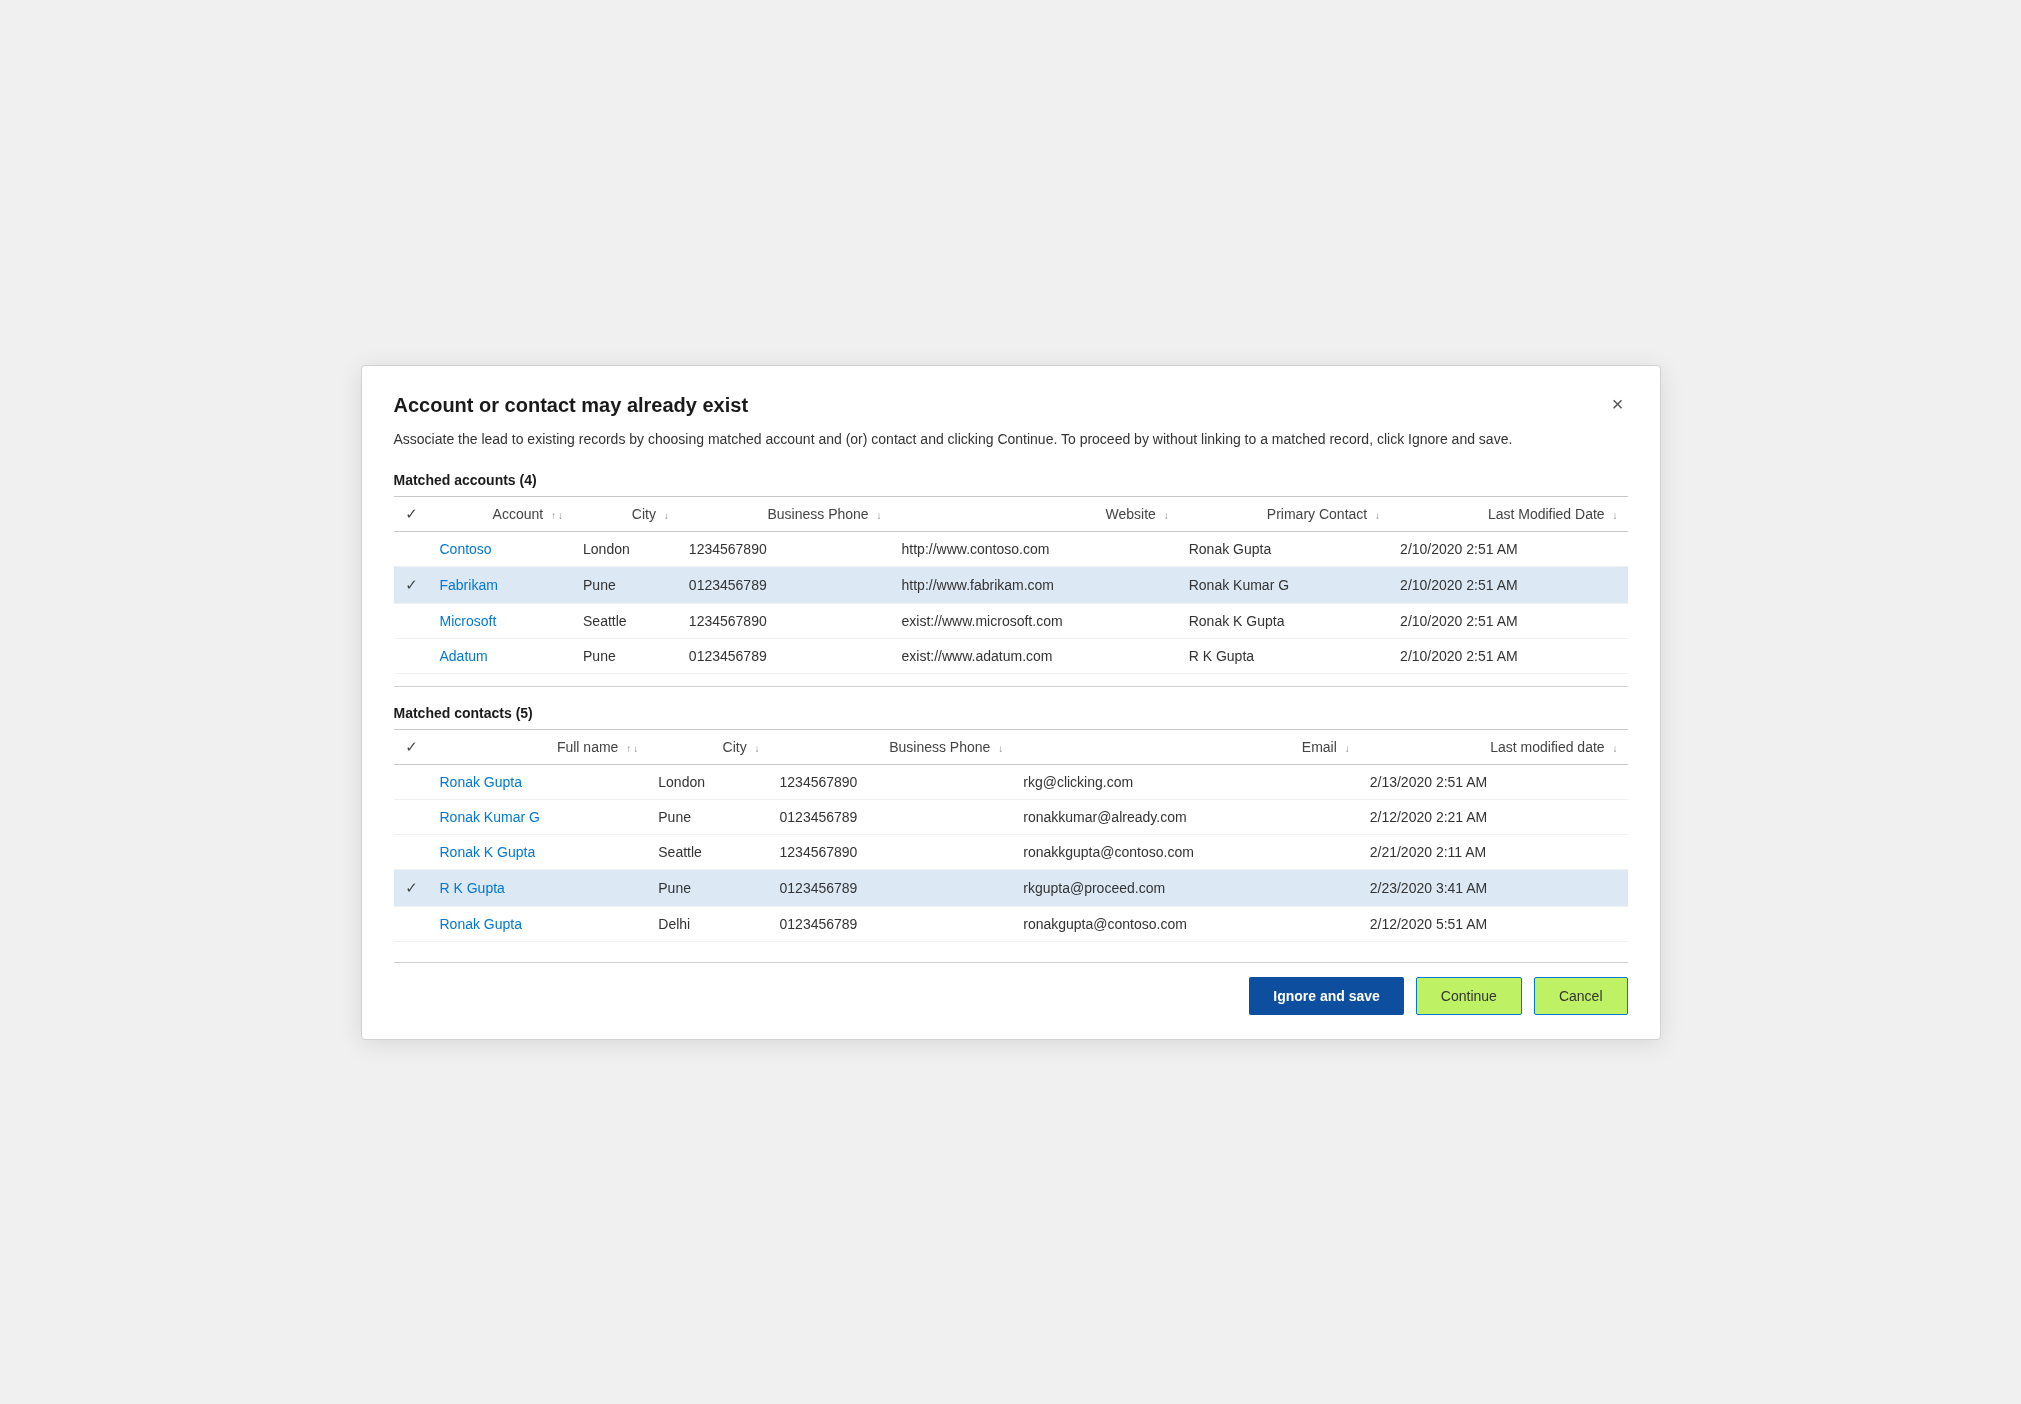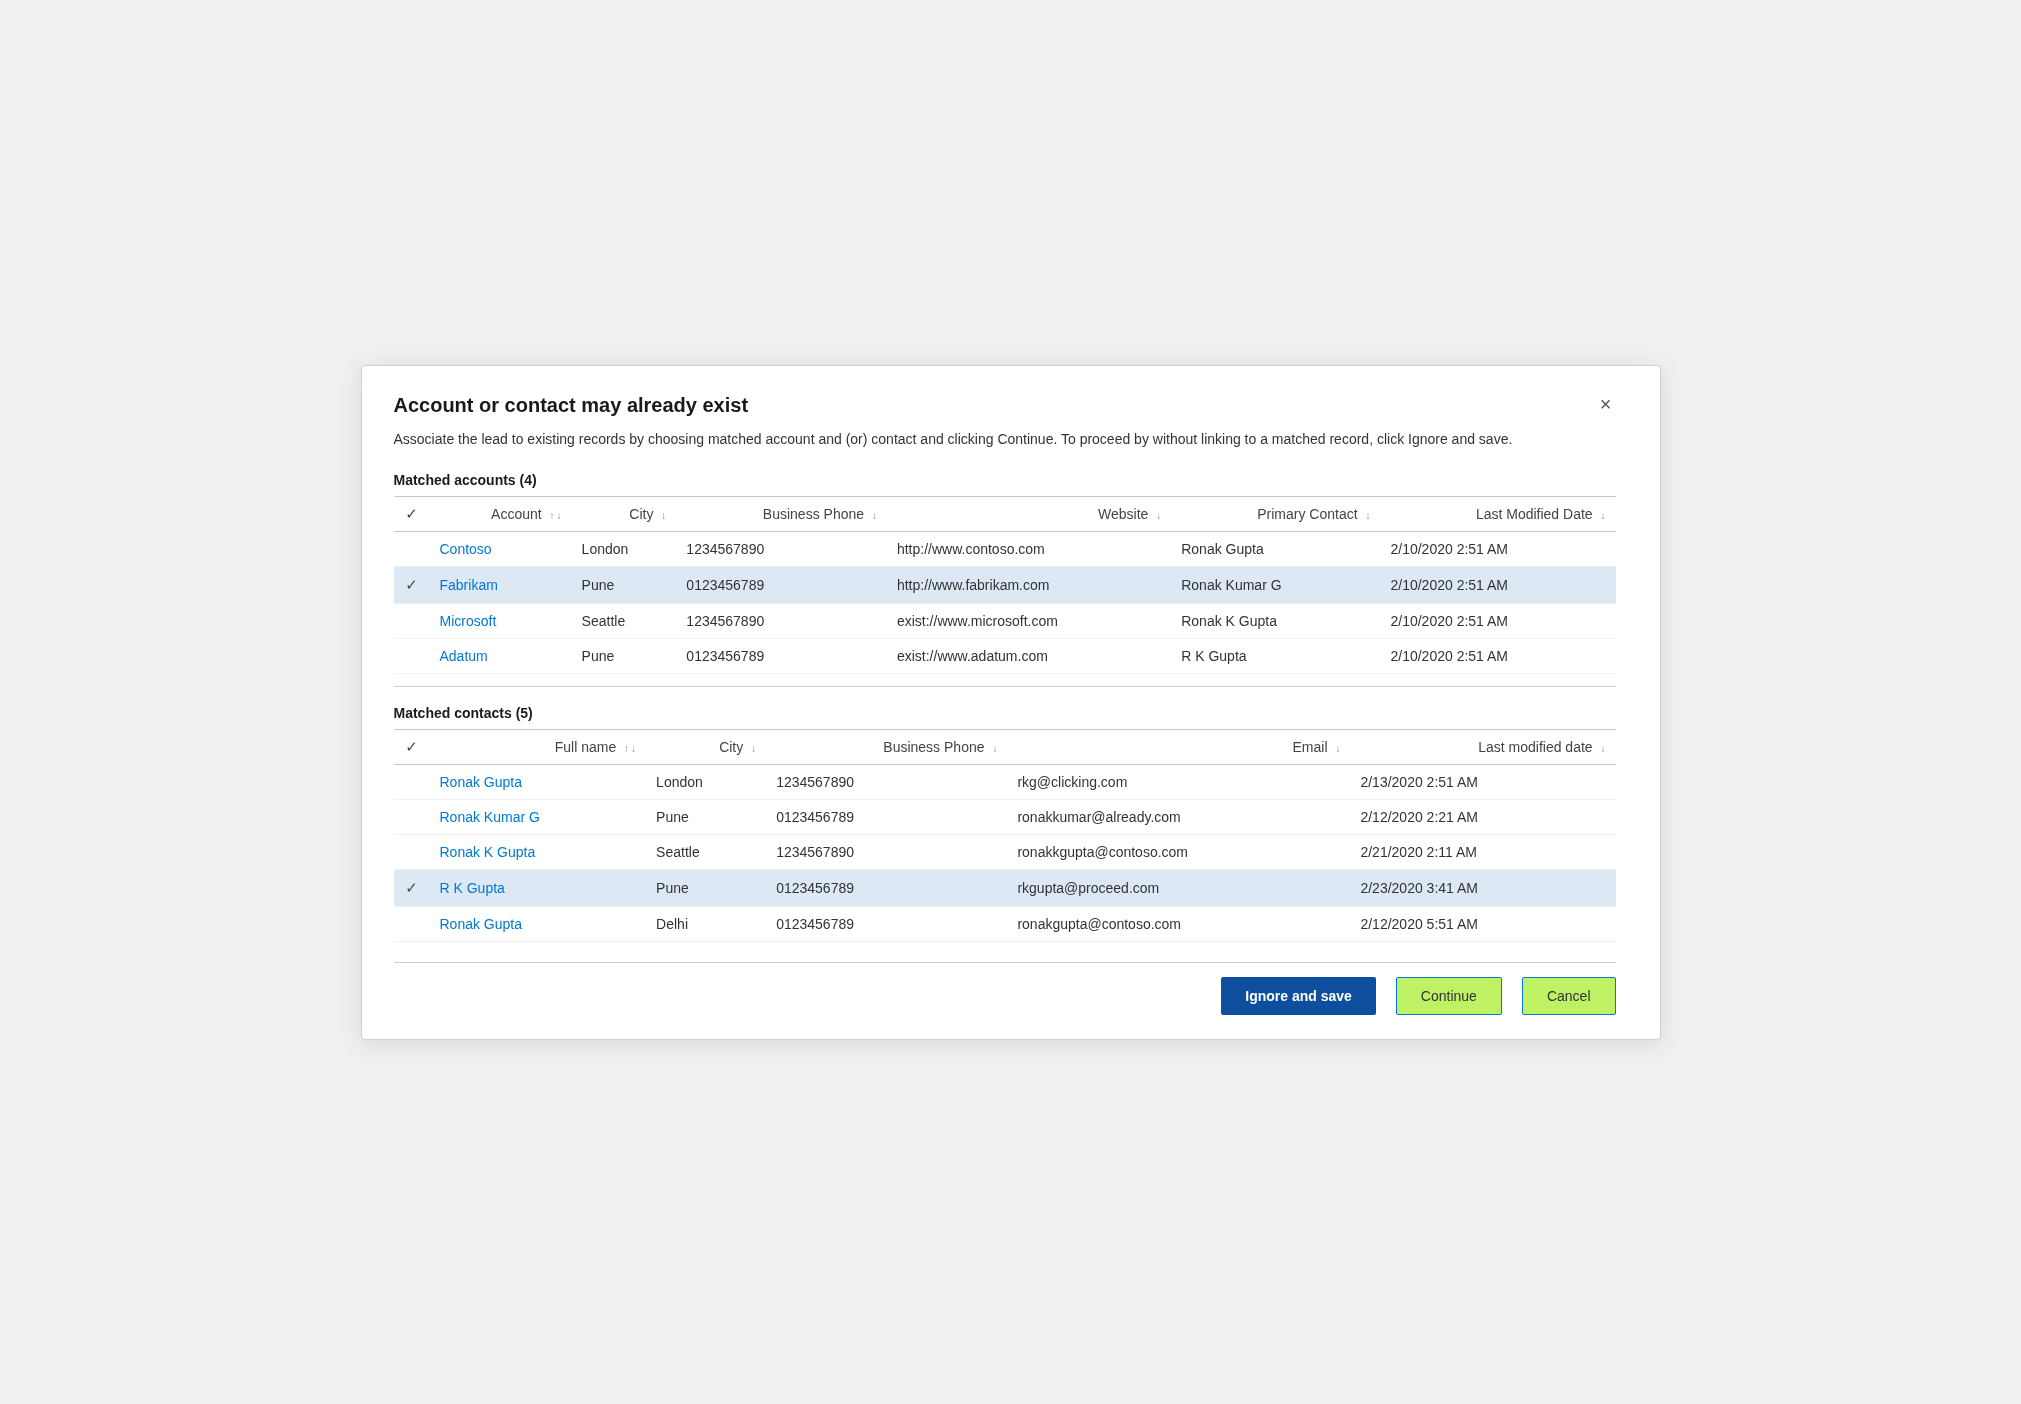--- a/index.html
+++ b/index.html
@@ -12,21 +12,21 @@
       font-family: 'Segoe UI', sans-serif;
       font-size: 14px;
       color: #333;
     }
     .dialog {
       background: #fff;
       border: 1px solid #d0d0d0;
       border-radius: 4px;
       width: 1300px;
       max-width: 98vw;
-      padding: 28px 44px 24px 32px;
+      padding: 28px 32px 24px 32px;
       position: relative;
       box-shadow: 0 4px 24px rgba(0,0,0,0.10);
     }
     .dialog-header {
       display: flex;
       align-items: flex-start;
       justify-content: space-between;
       margin-bottom: 12px;
     }
     .dialog-title {
@@ -103,21 +103,21 @@
       font-size: 15px;
     }
     .section-divider {
       border: none;
       border-top: 1px solid #d0d0d0;
       margin: 12px 0 18px 0;
     }
     .footer {
       display: flex;
       justify-content: flex-end;
-      gap: 20px;
+      gap: 12px;
       margin-top: 20px;
       padding-top: 14px;
       border-top: 1px solid #d0d0d0;
     }
     .btn-primary {
       background: #0e4e9e;
       color: #fff;
       border: none;
       border-radius: 2px;
       padding: 10px 24px;

